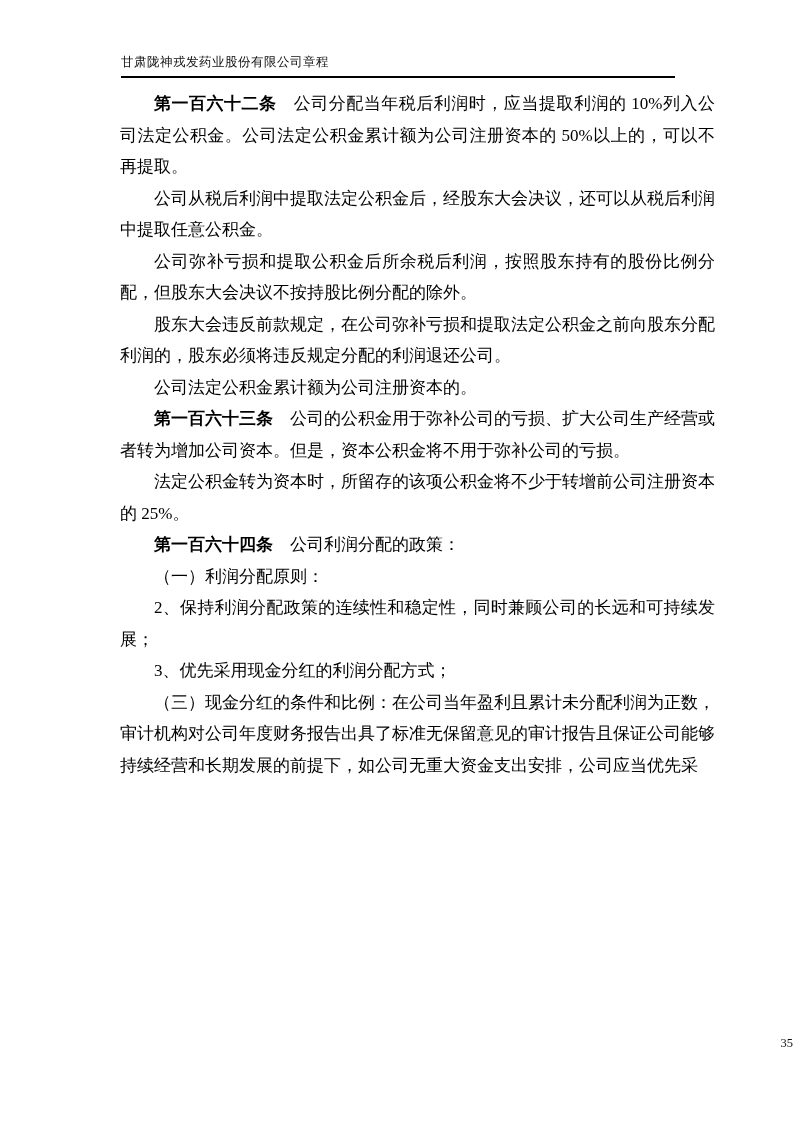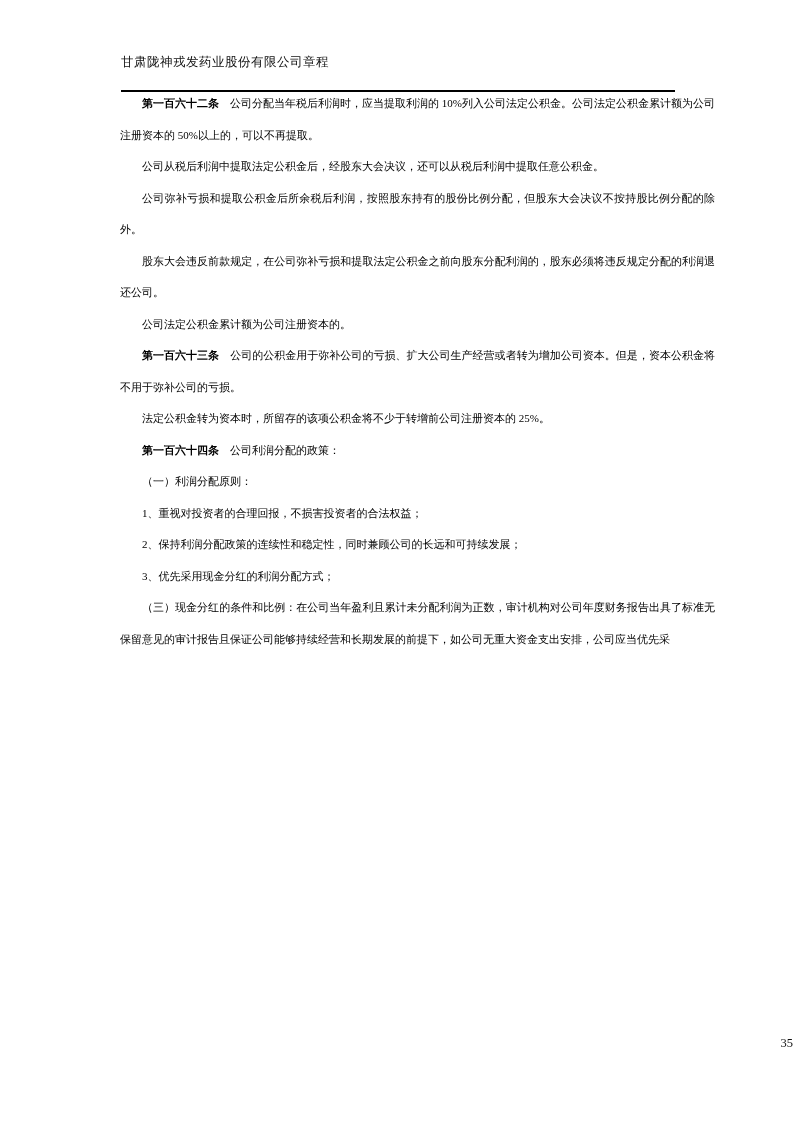--- a/index.html
+++ b/index.html
@@ -18,29 +18,29 @@
   }
   .page-header {
     position: absolute;
     left: 121px;
     top: 54px;
     width: 554px;
     font-size: 12.5px;
     letter-spacing: 0.5px;
     color: #111111;
     border-bottom: 2px solid #000000;
-    padding-bottom: 19px;
+    padding-bottom: 5px;
     white-space: nowrap;
   }
   .doc-body {
     position: absolute;
     left: 120px;
     top: 88px;
     width: 595px;
-    font-size: 11px;
+    font-size: 17px;
     line-height: 31.5px;
     text-align: justify;
   }
   .doc-body p {
     margin: 0;
     padding: 0;
     text-indent: 2em;
   }
   .article-number {
     font-weight: 700;
@@ -79,21 +79,20 @@
     <p><span>公司法定公积金累计额为公司注册资本的。</span></p>
 
     <p><b class="article-number">第一百六十三条</b><span>公司的公积金用于弥补公司的亏损、扩大公司生产经营或者转为增加公司资本。但是，资本公积金将不用于弥补公司的亏损。</span></p>
 
     <p><span>法定公积金转为资本时，所留存的该项公积金将不少于转增前公司注册资本的 25%。</span></p>
 
     <p><b class="article-number">第一百六十四条</b><span>公司利润分配的政策：</span></p>
 
     <p><span>（一）利润分配原则：</span></p>
 
-    <p><span>1、重视对投资者的合理回报，不损害投资者的合法权益；</span></p>
 
     <p><span>2、保持利润分配政策的连续性和稳定性，同时兼顾公司的长远和可持续发展；</span></p>
 
     <p><span>3、优先采用现金分红的利润分配方式；</span></p>
 
 
 
     <p><span>（三）现金分红的条件和比例：在公司当年盈利且累计未分配利润为正数，审计机构对公司年度财务报告出具了标准无保留意见的审计报告且保证公司能够持续经营和长期发展的前提下，如公司无重大资金支出安排，公司应当优先采</span></p>
 
   </div>

